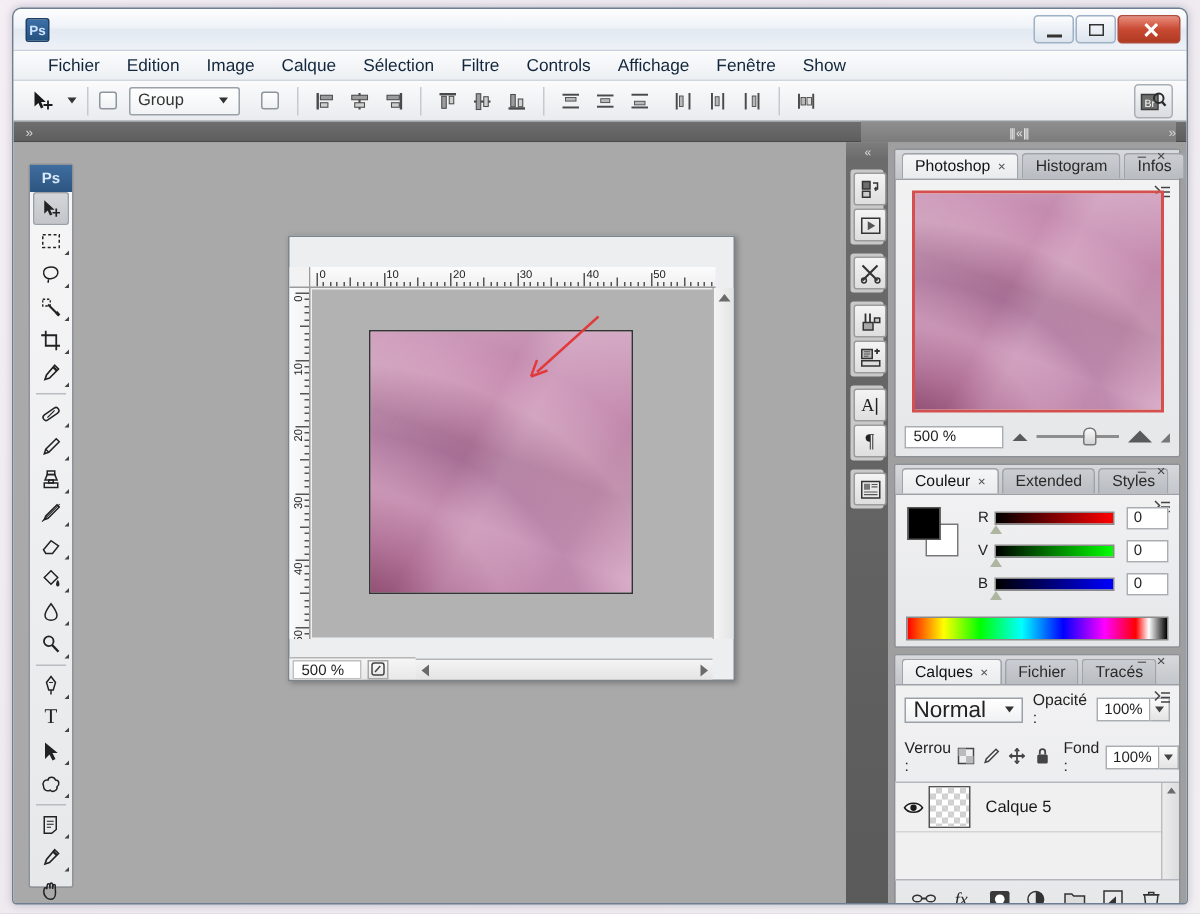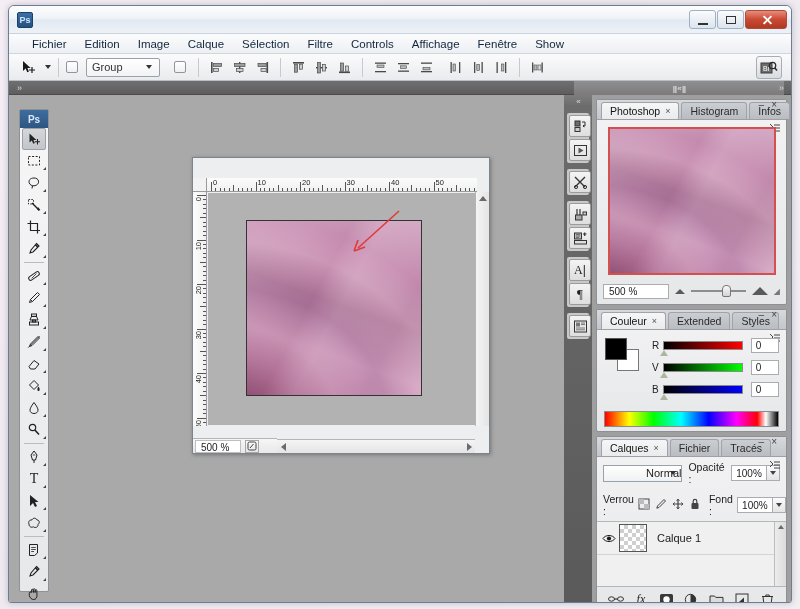--- a/index.html
+++ b/index.html
@@ -462,21 +462,21 @@
 
   
   .lay-row1, .lay-row2 {
     display:flex; align-items:center; padding: 4px 6px;
     font-size: 10.5px; color:#222;
   }
   .blend-combo {
     width: 86px; height:17px; border:1px solid #9aa1a9;
     background: linear-gradient(to bottom,#fff,#f0f1f3);
     display:flex;align-items:center; padding-left:5px; position:relative;
-    font-size:11px; color:#222;justify-content:flex-end;
+    font-size:15px; color:#222;
   }
   .blend-combo .caret-dn { position:absolute; right:5px; }
   .opa-box {
     width: 36px;height:16px;background:#fff;border:1px solid #a9adb2;
     font-size:10px;line-height:15px;text-align:center;color:#222;
   }
   .spin {
     width:13px;height:16px;border:1px solid #a9adb2;border-left:none;
     background:linear-gradient(to bottom,#fbfbfb,#e4e4e4);
     display:flex;align-items:center;justify-content:center;
@@ -1255,21 +1255,21 @@
           <div class="layer-row">
             <span class="eye">
               <svg width="14" height="11" viewBox="0 0 14 11">
                     <path d="M1 5.5 C3.5 1.5 10.5 1.5 13 5.5 C10.5 9.5 3.5 9.5 1 5.5 Z" fill="none" stroke="#1a1a1a"></path>
                     <circle cx="7" cy="5.5" r="2.1" fill="#1a1a1a"></circle>
                   </svg>
             </span>
             <span class="layer-thumb">
               <span class="checker"></span>
             </span>
-            <span class="layer-name">Calque 1</span>
+            <span class="layer-name">Calque 5</span>
           </div>
           <div class="lay-scroll">
             <div style="height:10px;display:flex;align-items:center;justify-content:center;">
               <span style="width:0;height:0;border-left:3px solid transparent;border-right:3px solid transparent;border-bottom:4px solid #6a6a6a;"></span>
             </div>
           </div>
         </div>
 
         <div class="layers-foot">
           <span class="lf-icon">

